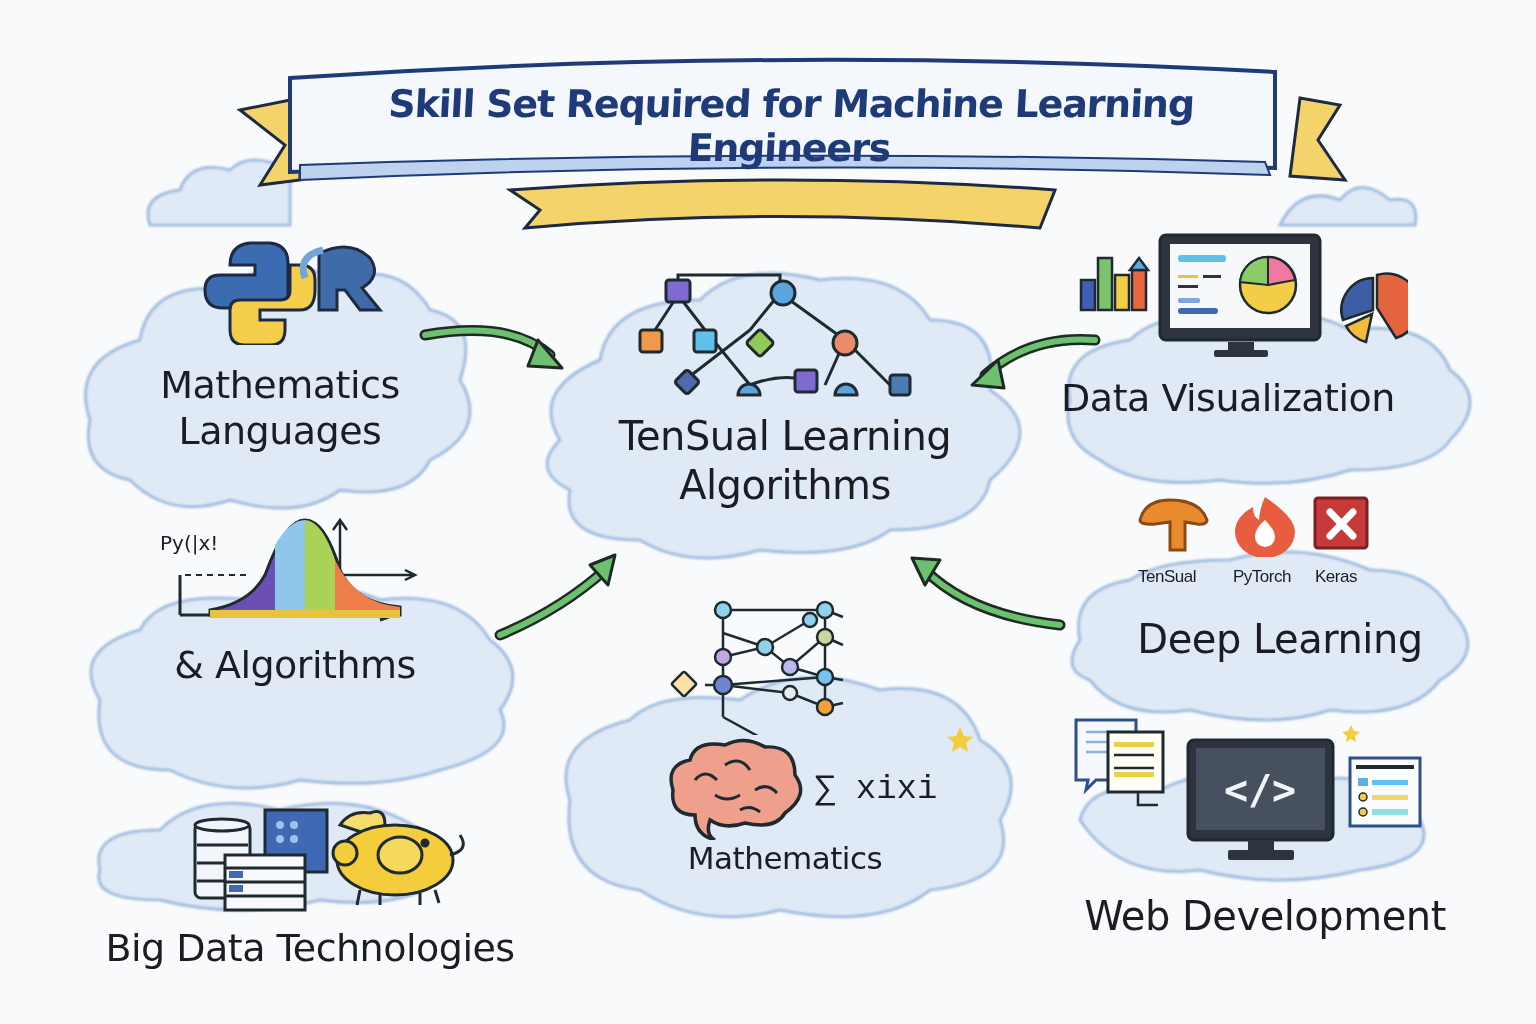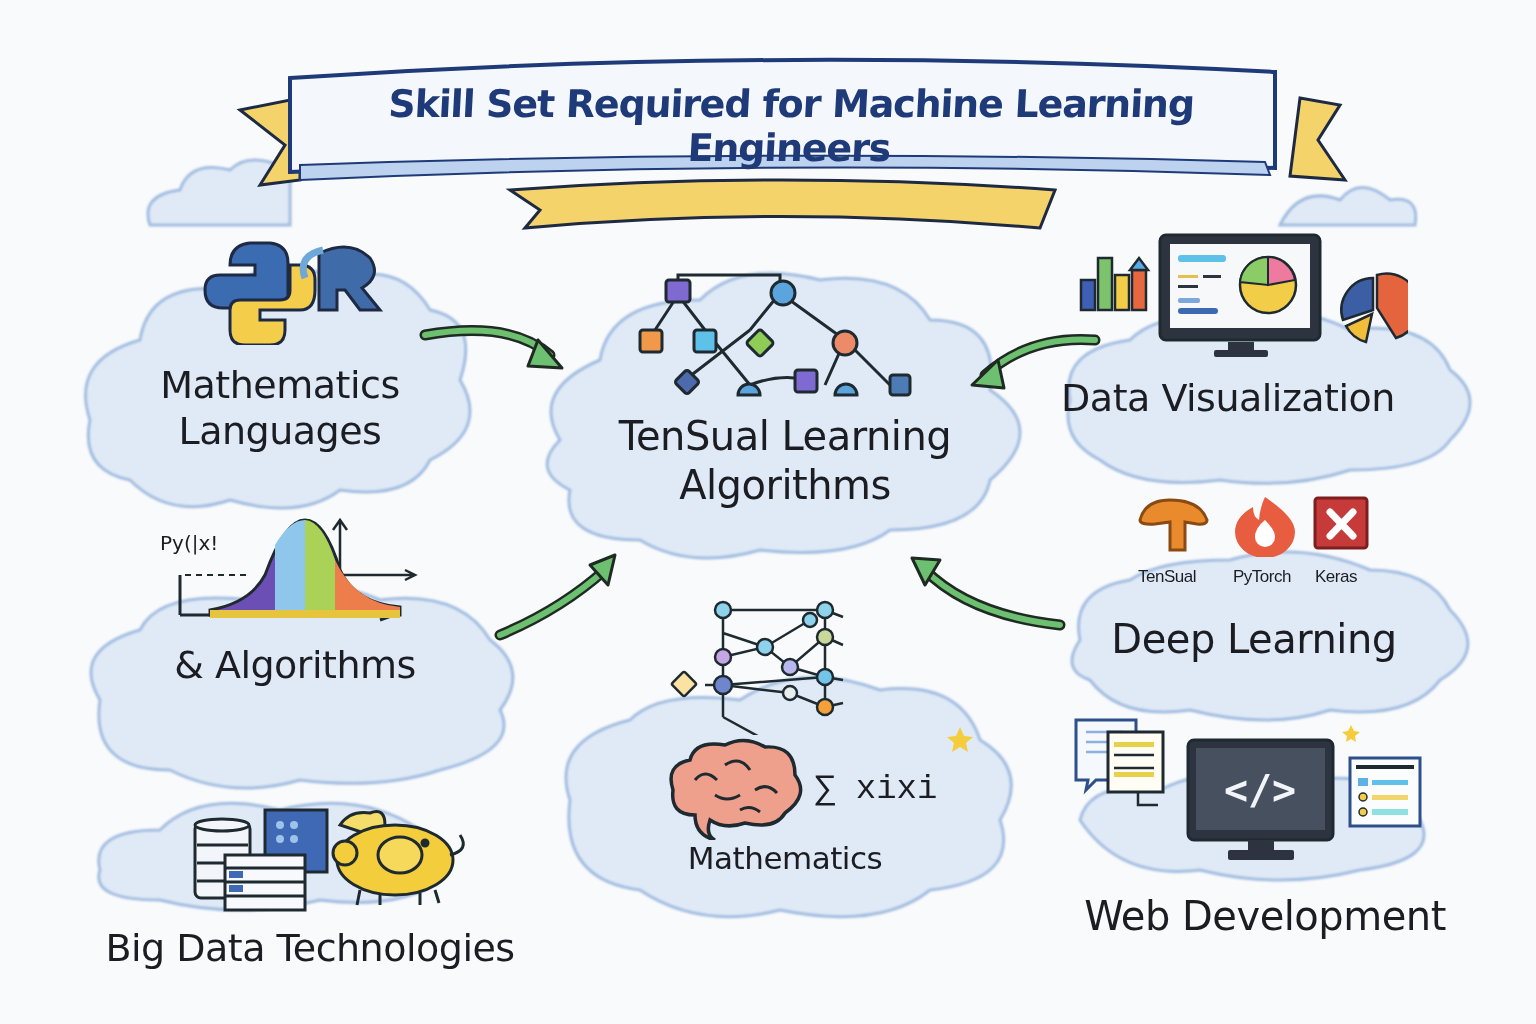--- a/index.html
+++ b/index.html
@@ -178,21 +178,21 @@
       <path d="M130 28 Q140 38 140 45 A10 10 0 0 1 120 45 Q120 36 130 28 Z" fill="#fff"></path>
     </g>
     <g>
       <rect x="180" y="6" width="52" height="50" rx="3" fill="#c63a3a" stroke="#7e1e1e" stroke-width="3"></rect>
       <path d="M195 20 L218 44 M218 20 L195 44" stroke="#fff" stroke-width="7" stroke-linecap="round"></path>
     </g>
   </svg>
   <div class="fw-label" style="left:1138px;top:567px">TenSual</div>
   <div class="fw-label" style="left:1233px;top:567px">PyTorch</div>
   <div class="fw-label" style="left:1315px;top:567px">Keras</div>
-  <div class="label" style="left:1084px;top:615px;width:340px;font-size:40px">Deep Learning</div>
+  <div class="label" style="left:1110px;top:615px;width:340px;font-size:40px">Deep Learning</div>
 </div>
 
 <div>
   <svg class="abs" style="left:665px;top:595px" width="215" height="140">
     <g stroke="#1e2a30" stroke-width="2.5" fill="none">
       <path d="M58 15 V122 M58 15 H160 M58 38 L100 52 L145 25 M58 62 L100 52 L125 72 L160 42 M125 72 L160 82 M58 90 L125 98 L160 112 M58 90 L160 82 M160 15 V112 M58 122 L100 145"></path>
       <path d="M40 90 H58"></path>
       <path d="M160 15 L178 22 M160 42 L178 50 M160 82 L178 85 M160 112 L178 108"></path>
     </g>
     <circle cx="58" cy="15" r="8" fill="#8fd2ec" stroke="#1e2a30" stroke-width="2.5"></circle>

